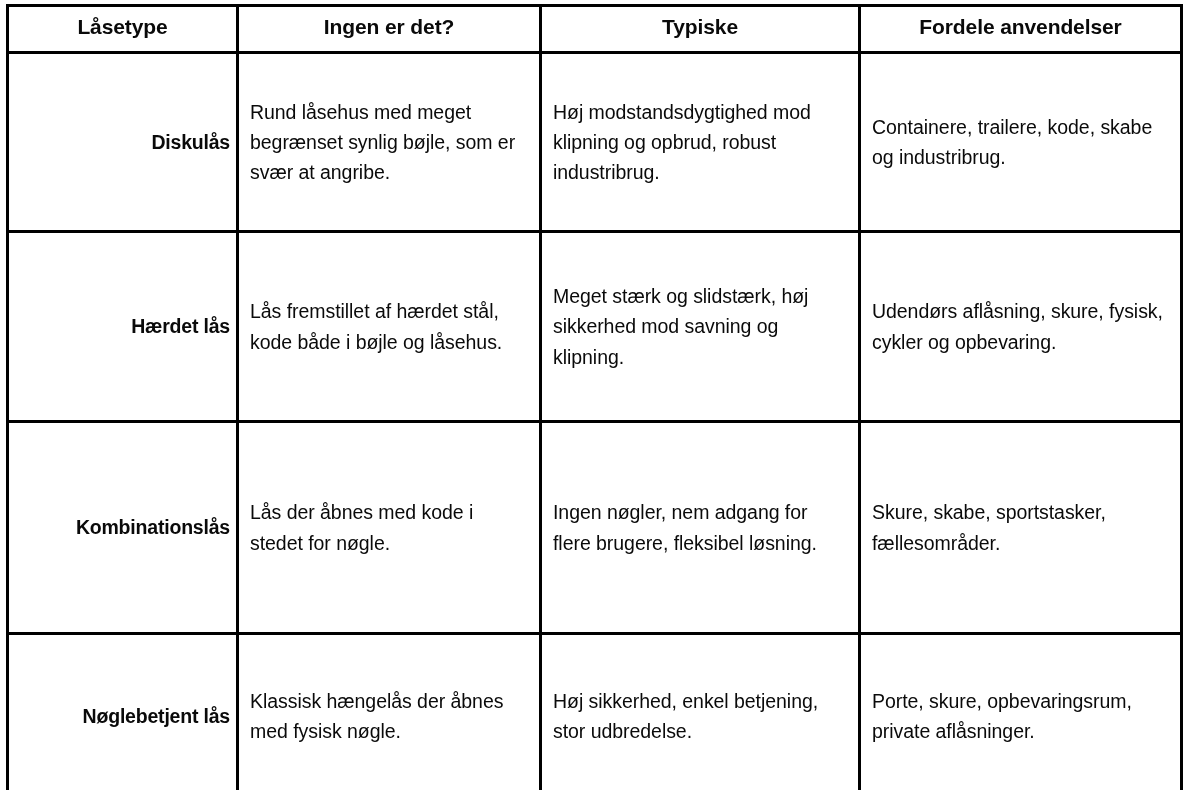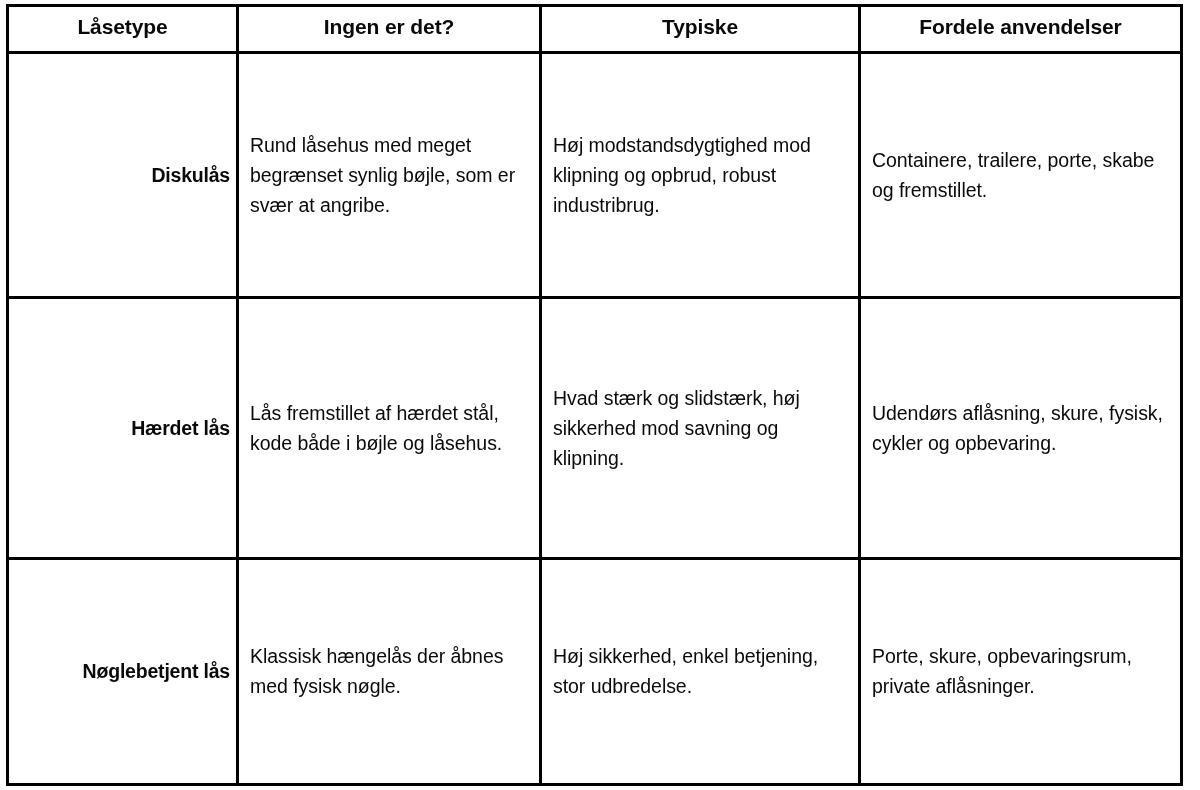--- a/index.html
+++ b/index.html
@@ -97,27 +97,33 @@
         <th>Ingen er det?</th>
         <th>Typiske</th>
         <th>Fordele anvendelser</th>
       </tr>
     </thead>
     <tbody>
       <tr class="row-1">
         <td class="type-cell">Diskulås</td>
         <td class="body-cell">Rund låsehus med meget begrænset synlig bøjle, som er svær at angribe.</td>
         <td class="body-cell">Høj modstandsdygtighed mod klipning og opbrud, robust industribrug.</td>
-        <td class="body-cell">Containere, trailere, porte, skabe og fremstillet.</td>
+        <td class="body-cell">Containere, trailere, kode, skabe og industribrug.</td>
       </tr>
       <tr class="row-2">
         <td class="type-cell">Hærdet lås</td>
         <td class="body-cell">Lås fremstillet af hærdet stål, kode både i bøjle og låsehus.</td>
-        <td class="body-cell">Hvad stærk og slidstærk, høj sikkerhed mod savning og klipning.</td>
+        <td class="body-cell">Meget stærk og slidstærk, høj sikkerhed mod savning og klipning.</td>
         <td class="body-cell">Udendørs aflåsning, skure, fysisk, cykler og opbevaring.</td>
+      </tr>
+      <tr class="row-3">
+        <td class="type-cell">Kombinationslås</td>
+        <td class="body-cell">Lås der åbnes med kode i stedet for nøgle.</td>
+        <td class="body-cell">Ingen nøgler, nem adgang for flere brugere, fleksibel løsning.</td>
+        <td class="body-cell">Skure, skabe, sportstasker, fællesområder.</td>
       </tr>
       <tr class="row-4">
         <td class="type-cell">Nøglebetjent lås</td>
         <td class="body-cell">Klassisk hængelås der åbnes med fysisk nøgle.</td>
         <td class="body-cell">Høj sikkerhed, enkel betjening, stor udbredelse.</td>
         <td class="body-cell">Porte, skure, opbevaringsrum, private aflåsninger.</td>
       </tr>
     </tbody>
   </table>
 </div>

